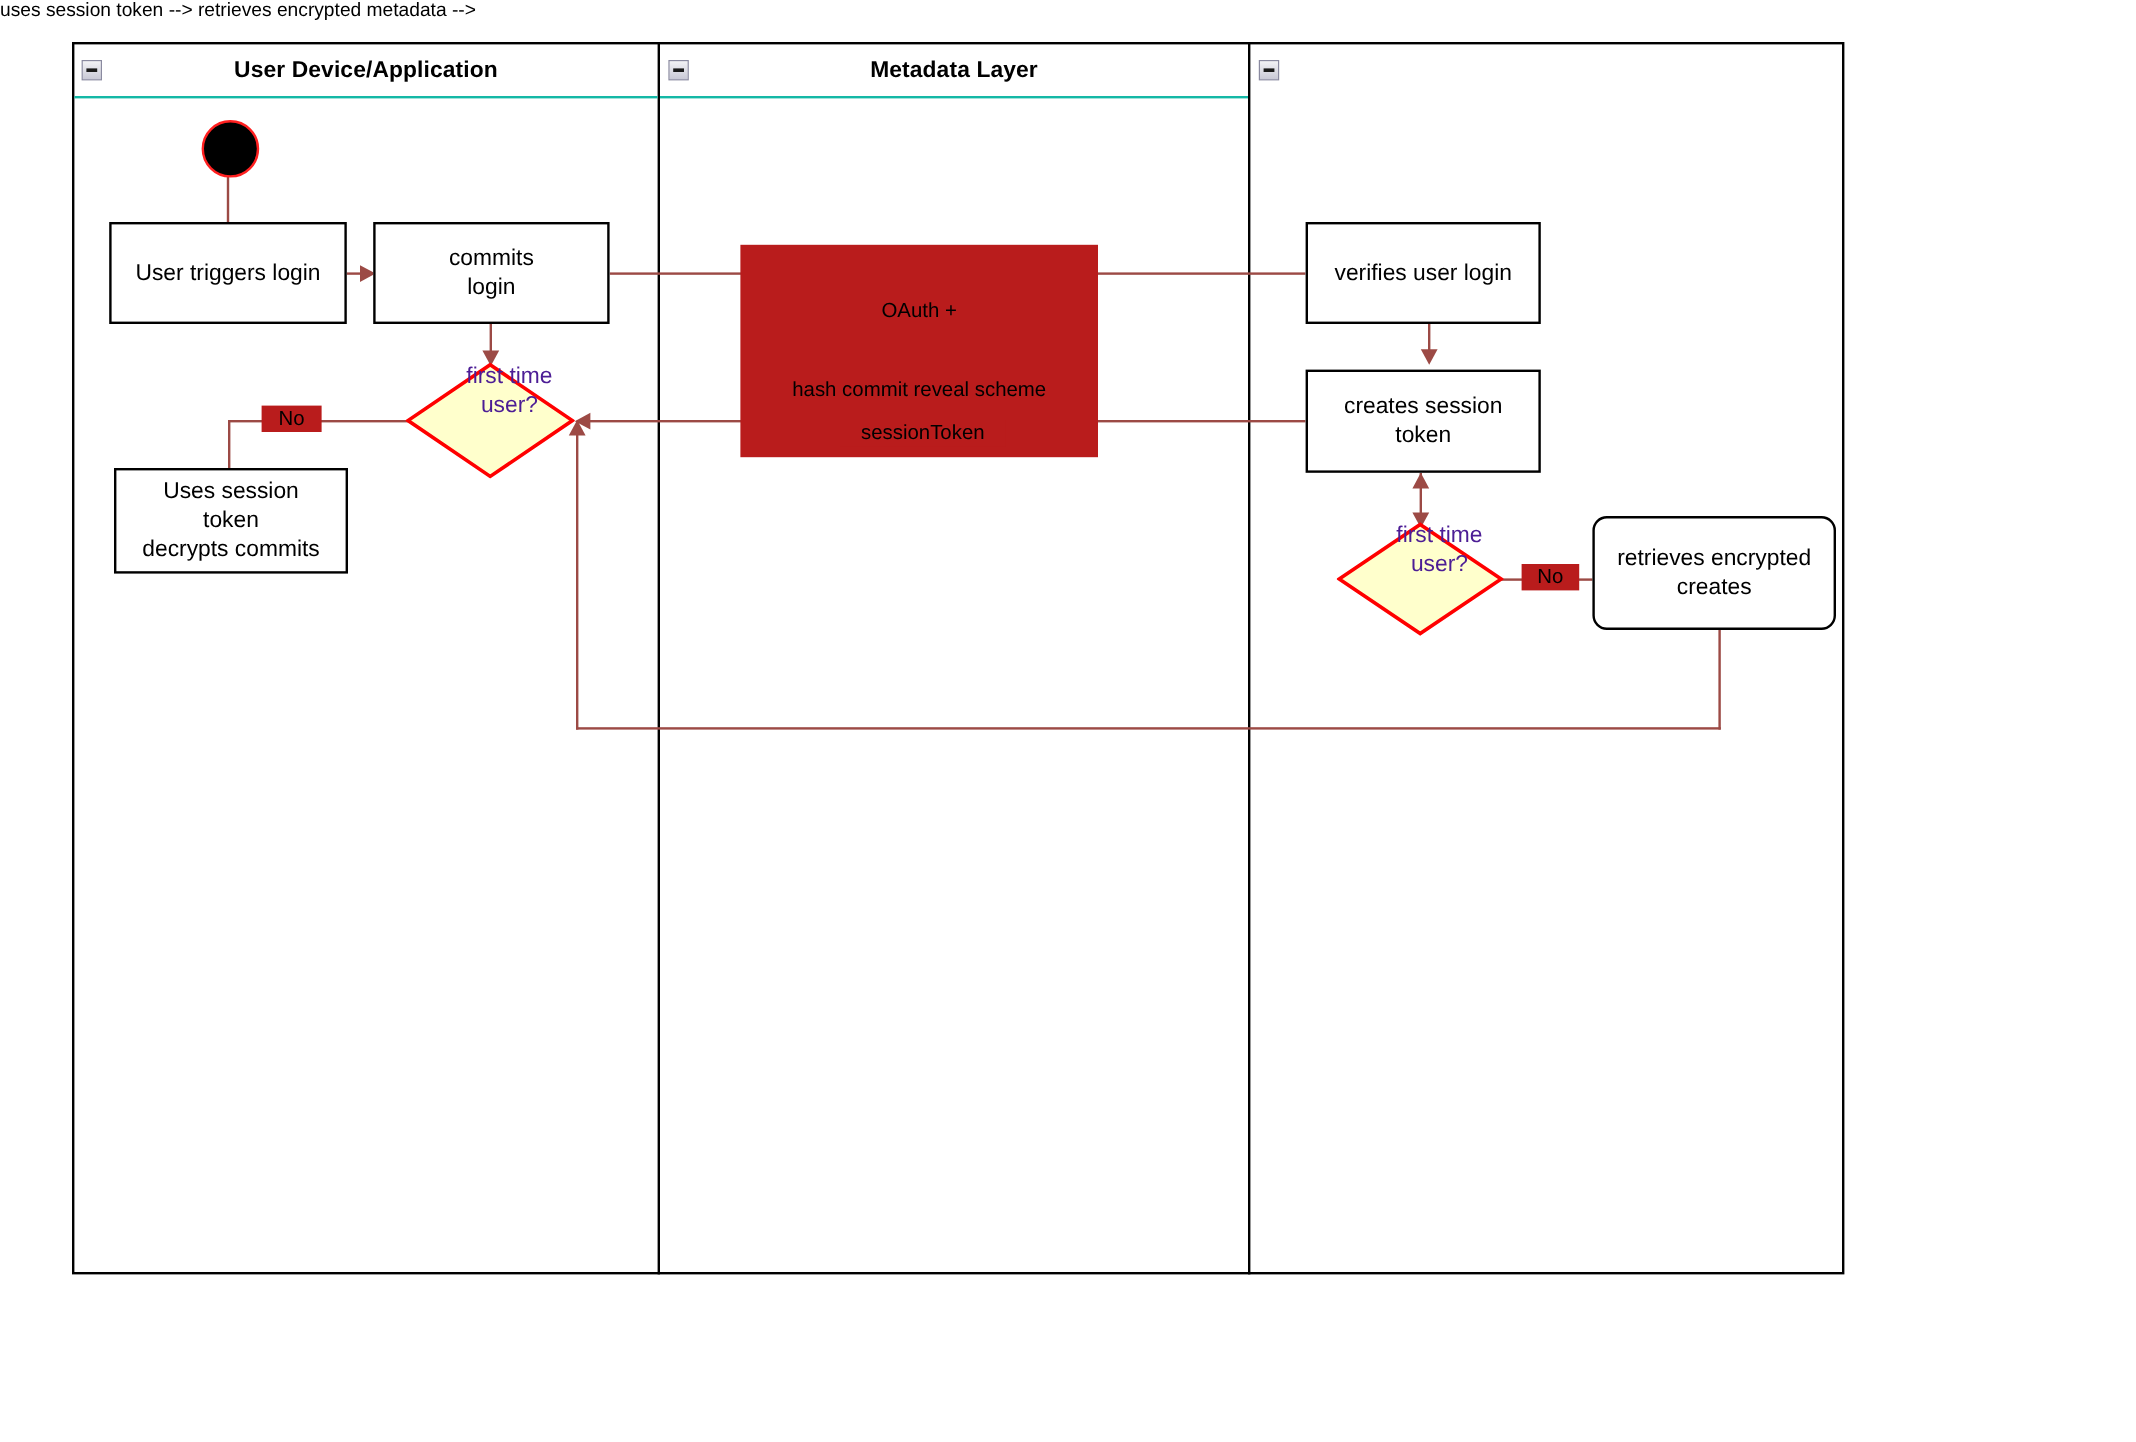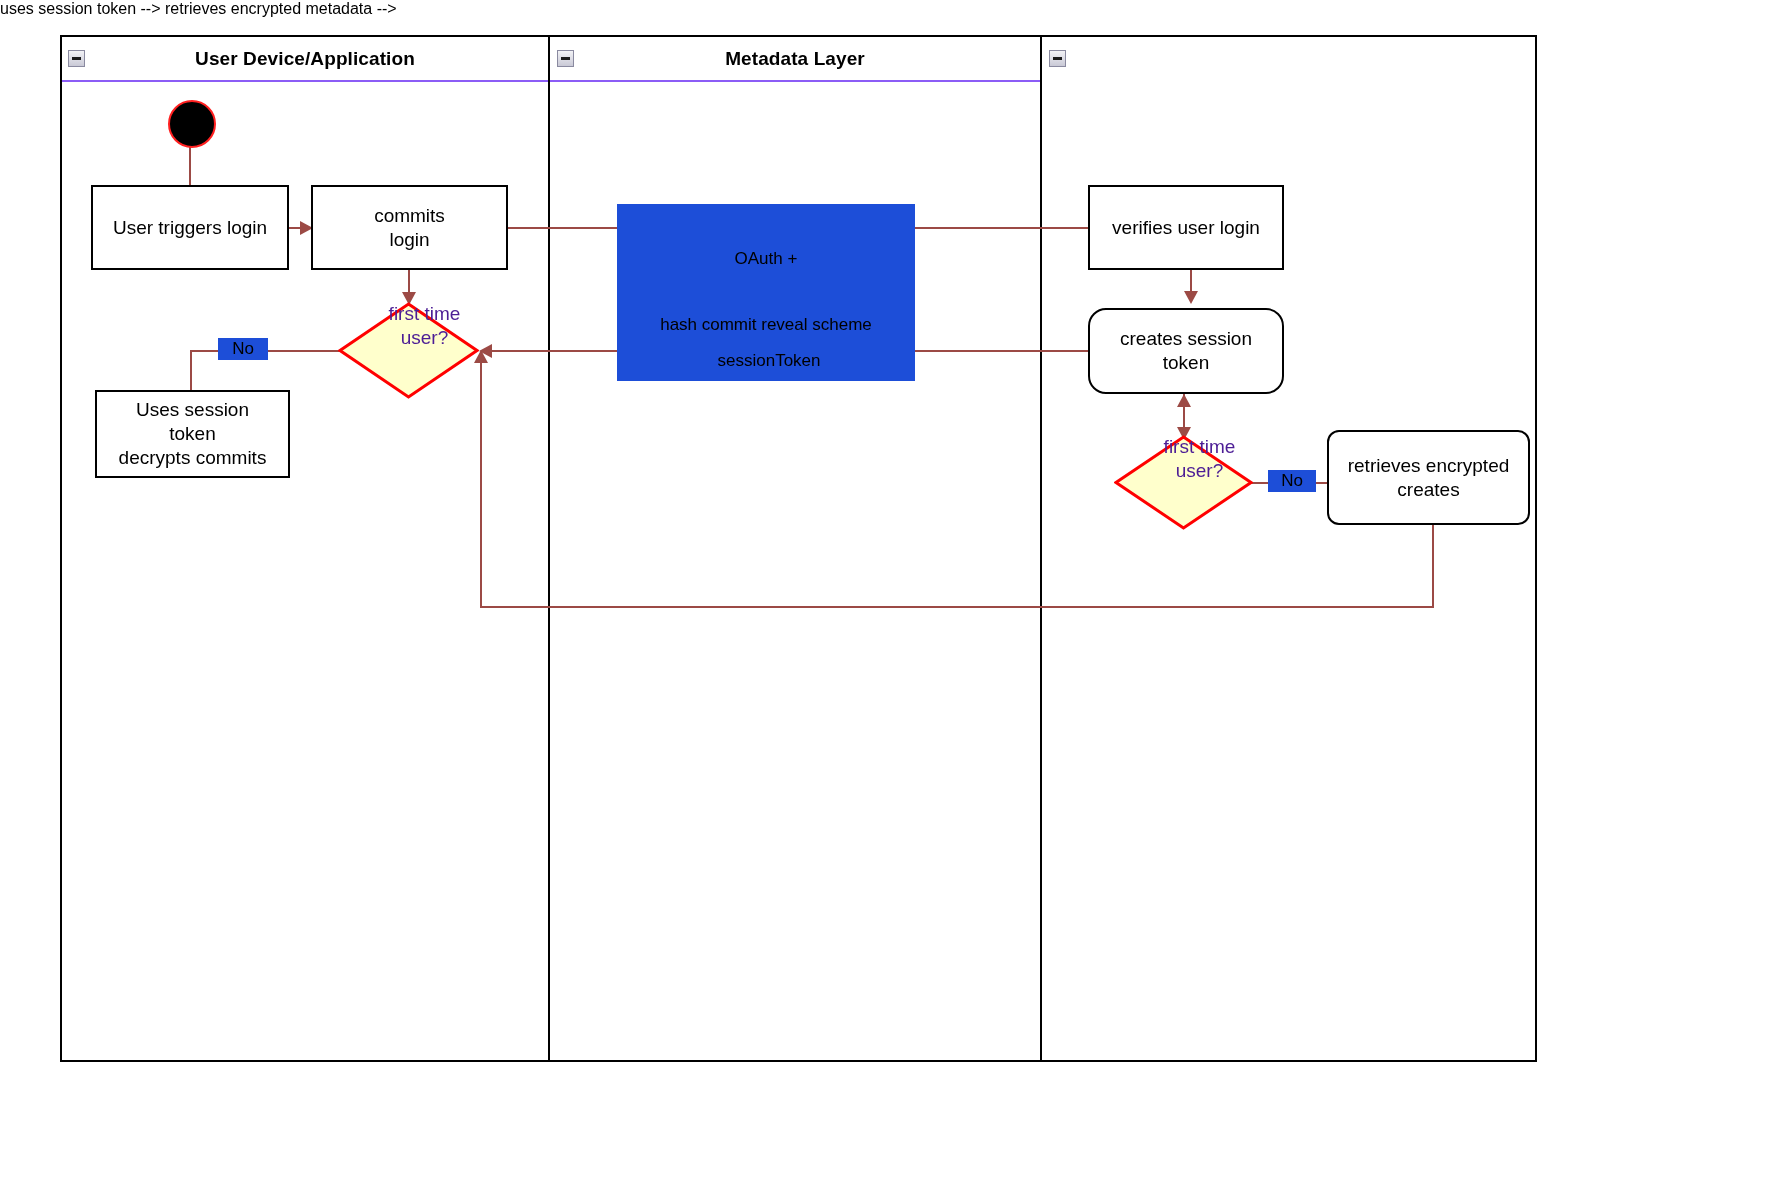--- a/index.html
+++ b/index.html
@@ -1,21 +1,21 @@
 <!DOCTYPE html>
 <html><head>
 <meta charset="utf-8">
 <style>
   html,body{margin:0;padding:0;background:#ffffff;}
   body{font-family:"Liberation Sans",sans-serif;}
   #stage{position:relative;width:1780px;height:1202px;background:#ffffff;overflow:hidden;}
 
   
   .pool{position:absolute;box-sizing:border-box;border:2px solid #000;background:#fff;}
-  .lane-head{position:absolute;box-sizing:border-box;border-bottom:2px solid #8b5cf6;
+  .lane-head{position:absolute;box-sizing:border-box;border-bottom:2px solid #14b8a6;
              display:flex;align-items:center;justify-content:center;}
   .lane-title{font-size:19px;font-weight:bold;color:#000;letter-spacing:.1px;}
   .lane-div{position:absolute;width:2px;background:#000;}
   .collapse{position:absolute;width:17px;height:17px;box-sizing:border-box;
             border:1px solid #8a8aa0;background:linear-gradient(#f2f2f5,#c9c9d6);
             display:flex;align-items:center;justify-content:center;}
   .collapse i{display:block;width:9px;height:3px;background:#1a1a1a;}
 
   
   .node{position:absolute;box-sizing:border-box;display:flex;align-items:center;
@@ -31,21 +31,21 @@
   
   .edge{position:absolute;background:#9c4a45;}
   .edge.h{height:2px;}
   .edge.v{width:2px;}
   .arrow{position:absolute;width:0;height:0;}
   .arrow.down{border-left:7px solid transparent;border-right:7px solid transparent;border-top:13px solid #9c4a45;}
   .arrow.up{border-left:7px solid transparent;border-right:7px solid transparent;border-bottom:13px solid #9c4a45;}
   .arrow.left{border-top:7px solid transparent;border-bottom:7px solid transparent;border-right:13px solid #9c4a45;}
   .arrow.right{border-top:7px solid transparent;border-bottom:7px solid transparent;border-left:13px solid #9c4a45;}
 
-  .elabel{position:absolute;font-size:17px;color:#000;background:#1d4ed8;
+  .elabel{position:absolute;font-size:17px;color:#000;background:#b91c1c;
           text-align:center;line-height:1.3;white-space:pre;padding:0 4px;}
 </style>
 </head>
 <body>
 
 <div id="stage">
 
   
   <div class="pool" style="left:60px;top:35px;width:1477px;height:1027px;"></div>
 
@@ -161,21 +161,21 @@
     <span>token</span>
     <span>decrypts commits</span>
   </div>
 
   
   <div class="node act" style="left:1088px;top:185px;width:196px;height:85px;">
     <span>verifies user login</span>
   </div>
 
   
-  <div class="node act" style="left:1088px;top:308px;width:196px;height:86px;flex-direction:column;border-radius:18px;">
+  <div class="node act" style="left:1088px;top:308px;width:196px;height:86px;flex-direction:column;">
     <span>creates session</span>
     <span>token</span>
   </div>
 
   
   <div class="diamond-wrap" style="left:1114px;top:435px;width:139px;height:95px;">
     <svg width="139" height="95" viewBox="0 0 139 95">
       <polygon points="69.5,2 137,47.5 69.5,93 2,47.5" fill="#ffffcc" stroke="#ff0000" stroke-width="3"></polygon>
     </svg>
     <div class="diamond-label">

